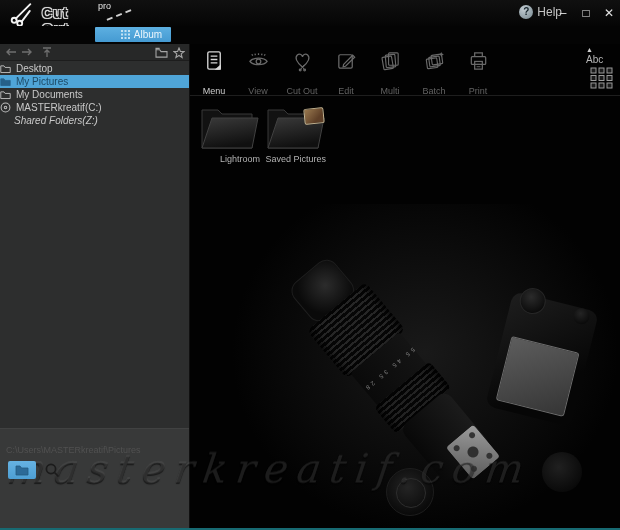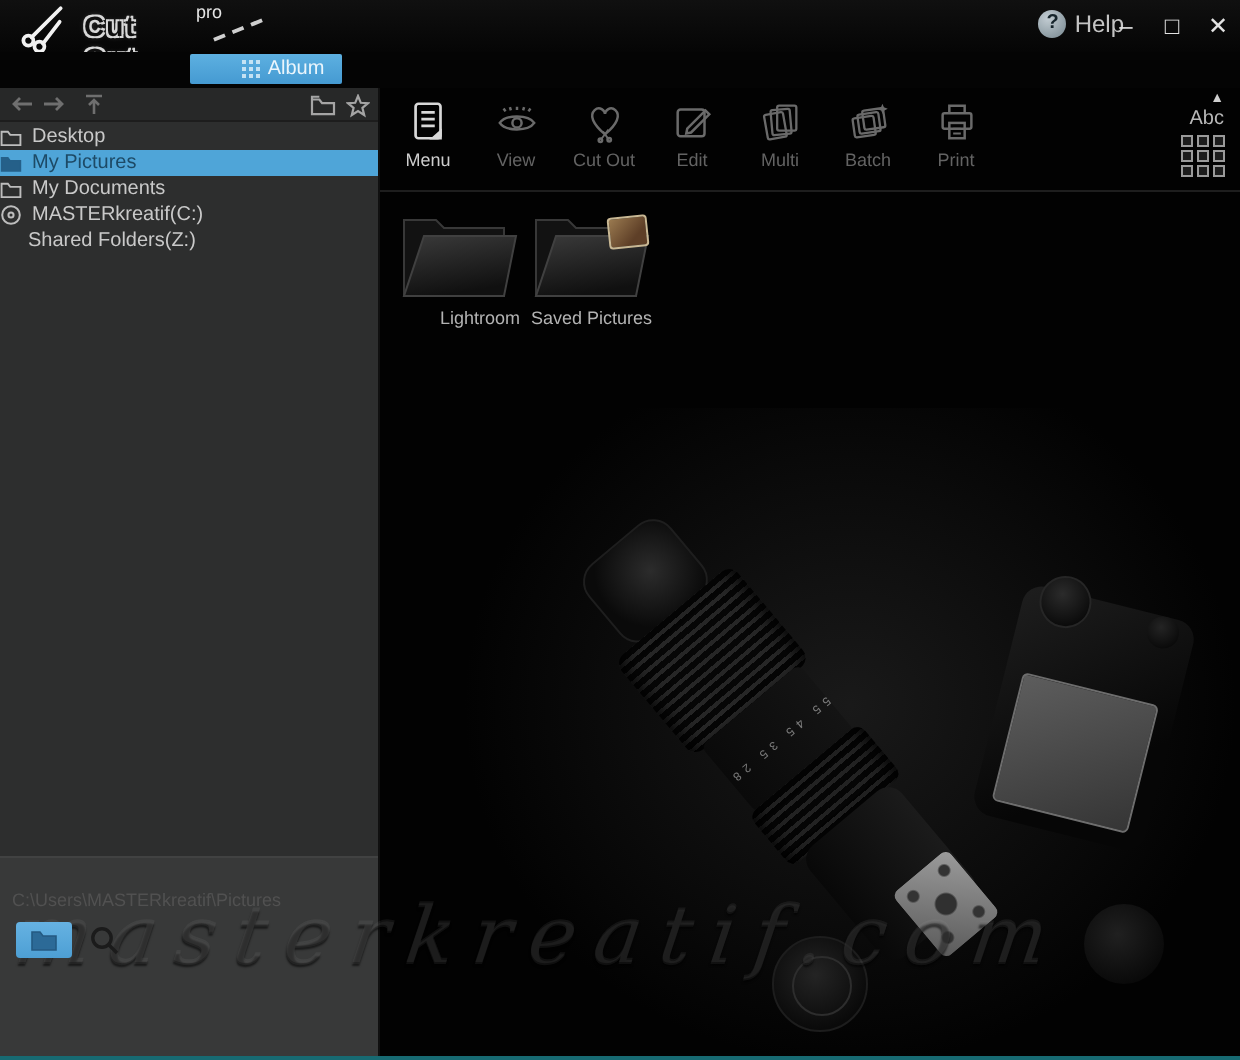--- a/index.html
+++ b/index.html
@@ -31,36 +31,36 @@
   
   .sidebar { position:absolute; left:0; top:44px; width:190px; height:486px; background:#2d2e2e; border-right:1px solid #101010; }
   .side-nav { position:absolute; left:0; top:0; width:100%; height:17px; background:#272828; border-bottom:1px solid #1d1d1d; }
   .nav-ic { position:absolute; top:3px; color:#6f6f6f; }
   .nav-ic.right { color:#a5a5a5; }
   .tree { position:absolute; left:0; top:18px; width:100%; }
   .tree-item { height:13px; display:flex; align-items:center; gap:5px; color:#c9c9c9; font-size:10px; cursor:default; }
   .tree-item .ticon { display:flex; color:#bdbdbd; }
   .tree-item.selected { background:#4fa5d8; color:#1d4a66; }
   .tree-item.selected .ticon { color:#256089; }
-  .tree-item.noicon { padding-left:14px; }
+  .tree-item.noicon { padding-left:14px;font-style:italic; }
   .side-bottom { position:absolute; left:0; top:384px; width:100%; height:102px; background:#383939; border-top:1px solid #414242; }
   .side-path { position:absolute; left:6px; top:401px; font-size:9px; color:#515151; z-index:6;text-align:right; }
   .folder-btn { position:absolute; left:8px; top:417px; width:28px; height:18px; background:linear-gradient(#66b2e2,#4d9fd4);
       border-radius:2px; display:flex; align-items:center; justify-content:center; z-index:6; }
   .zoom-btn { position:absolute; left:44px; top:418px; z-index:6; }
 
   
   .main { position:absolute; left:190px; top:44px; width:430px; height:486px; background:#020202; overflow:hidden; }
   .toolbar { position:absolute; left:0; top:0; width:100%; height:52px; border-bottom:1px solid #1e1e1e; display:flex; padding-left:2px; }
-  .tool { width:44px; height:52px; display:flex; flex-direction:column; align-items:center; justify-content:flex-start; padding-top:5px; gap:3px;
+  .tool { width:44px; height:52px; display:flex; flex-direction:column; align-items:center; justify-content:flex-start; padding-top:5px; gap:14px;
       color:#6a6a6a; cursor:default; }
   .tool .tlabel { font-size:9px; color:#636363; }
   .tool.active { color:#d8d8d8; }
   .tool.active .tlabel { color:#cecece; }
-  .sort-cluster { position:absolute; right:8px; top:2px; width:26px; text-align:right; }
+  .sort-cluster { position:absolute; right:8px; top:2px; width:26px; text-align:left; }
   .sort-arrow { color:#cfcfcf; font-size:7px; line-height:8px; }
   .sort-label { font-size:10px; color:#b8b8b8; line-height:11px; }
   .thumb-grid { position:absolute; right:7px; top:23px; }
 
   
   .folder-item { position:absolute; top:56px; width:64px; z-index:2; cursor:default; }
   .folder-item .flabel { margin-top:2px; text-align:right; font-size:9px; color:#b3b3b3; white-space:nowrap; }
   .folder-thumb { position:absolute; right:2px; top:8px; width:20px; height:16px; border:1px solid #c9b894; border-radius:2px;
       background:linear-gradient(135deg,#9a7a50,#5e3f27 70%); transform:rotate(-6deg); }
 

